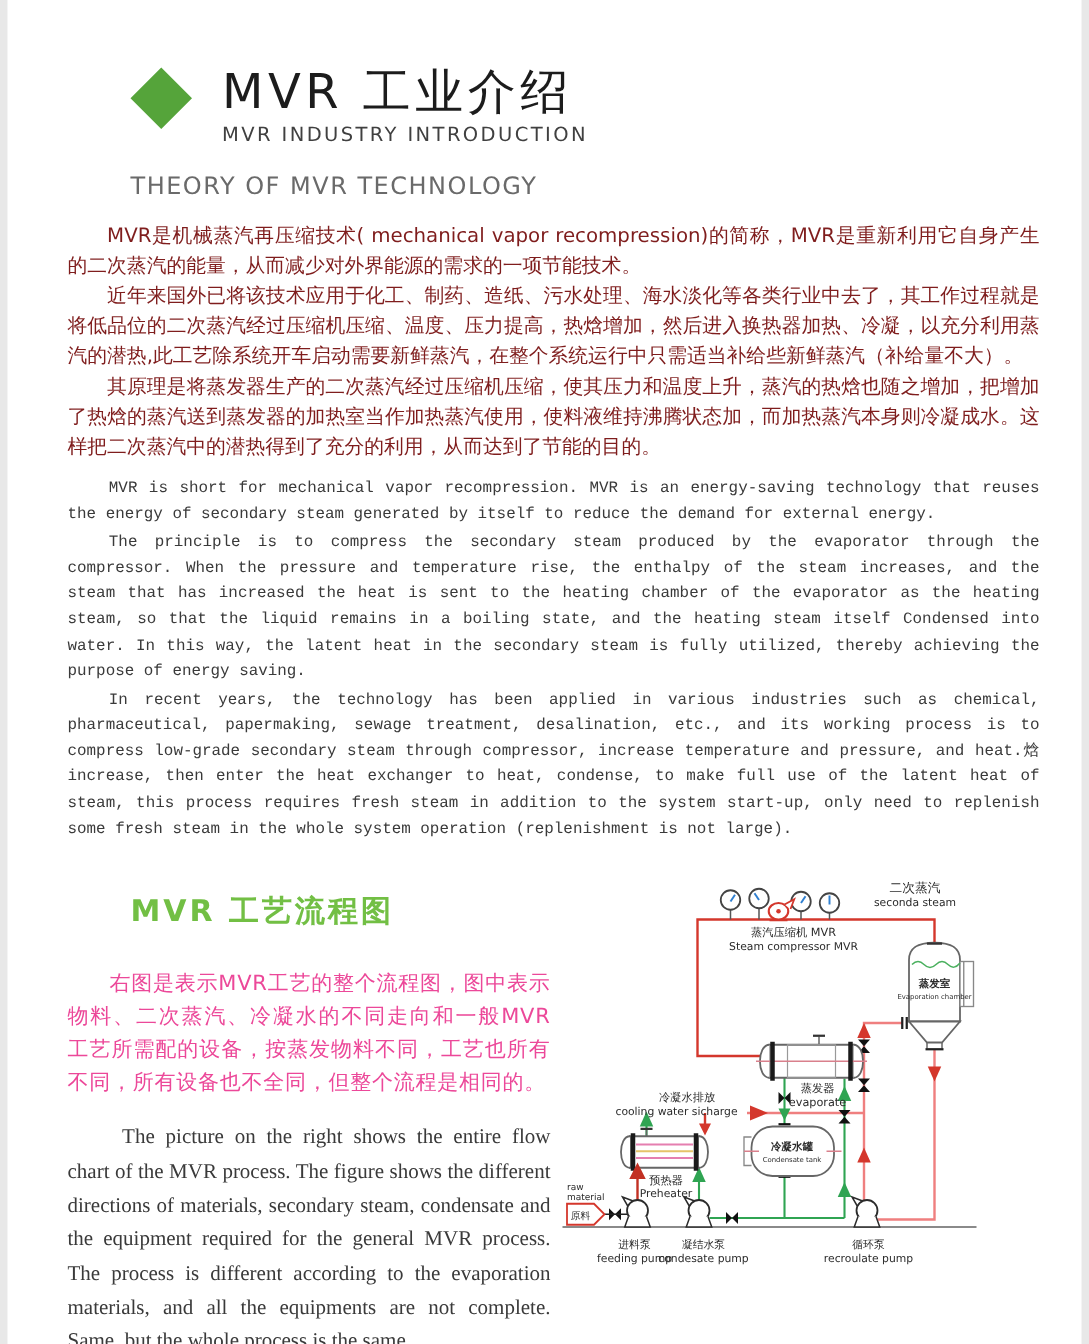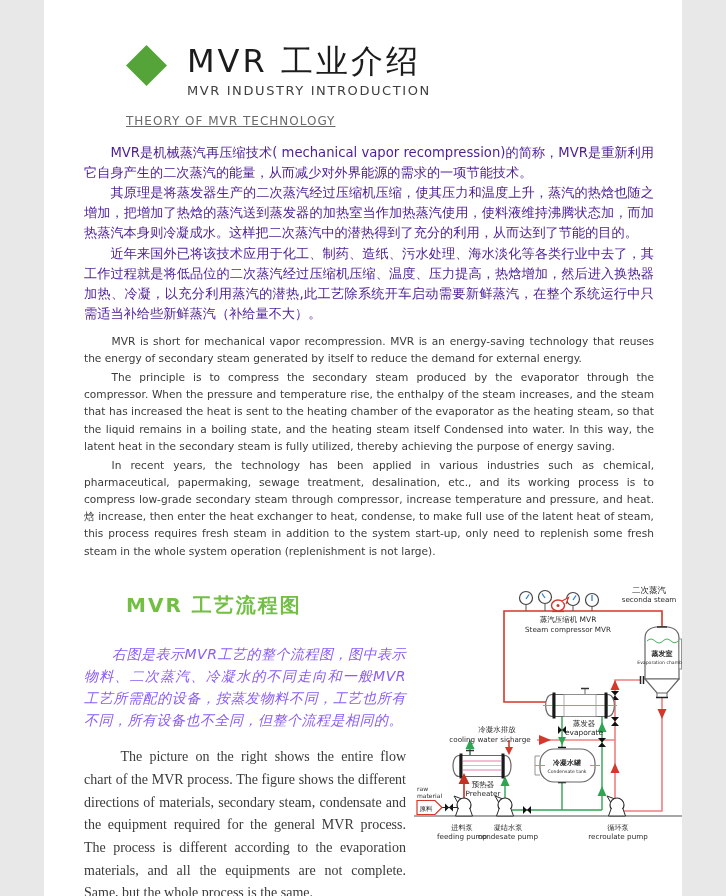--- a/index.html
+++ b/index.html
@@ -1,39 +1,39 @@
 <!DOCTYPE html>
 <html><head>
 <meta charset="utf-8">
 <style>
   html,body{margin:0;padding:0;background:#e8e8e8;}
   .page{
-    width:638px;height:896px;background:#ffffff;margin:0 auto;position:relative;
+    width:716px;height:896px;background:#ffffff;margin:0 auto;position:relative;
     font-family:"DejaVu Sans","Liberation Sans",sans-serif;color:#222;overflow:hidden;
     box-sizing:border-box;
   }
   
   .header{display:flex;align-items:flex-start;padding:44px 0 0 84px;}
   .diamond{width:29px;height:29px;background:#55a43a;transform:rotate(45deg);margin:7px 26px 0 4px;flex:0 0 auto;}
   .title-block h1{margin:0;font-size:32px;font-weight:400;letter-spacing:3px;color:#1c1c1c;line-height:1.1;}
   .title-block .sub{font-size:13px;color:#404040;letter-spacing:1.6px;margin-top:4px;}
   
   .section-head{margin:16px 0 0 82px;}
   .section-head h2{margin:0;font-size:20px;font-weight:bold;color:#72bf44;letter-spacing:2px;}
-  .section-head .sub2{font-size:12px;color:#6a6a6a;letter-spacing:1px;margin-top:2px;text-decoration:underline;}
-  
-  .zh-paragraphs{margin:15px 28px 0 40px;font-size:13.2px;line-height:1.52;text-align:justify;color:#4c1d95;}
+  .section-head .sub2{font-size:16px;color:#6a6a6a;letter-spacing:1px;margin-top:2px;}
+  
+  .zh-paragraphs{margin:15px 28px 0 40px;font-size:13.2px;line-height:1.52;text-align:justify;color:#7f1d1d;}
   .zh-paragraphs p{margin:0;text-indent:2em;}
   .en-paragraphs{margin:9px 28px 0 40px;font-size:10.6px;line-height:1.62;text-align:justify;color:#3a3a3a;}
-  .en-paragraphs p{margin:0 0 2px 0;text-indent:2.6em;}
+  .en-paragraphs p{margin:0 0 2px 0;text-indent:2.6em;font-family:Liberation Mono, monospace;}
   
   .flow2{display:flex;margin:16px 14px 0 40px;}
   .flow-left{width:322px;flex:0 0 auto;}
   .flow-left .section-head{margin-left:42px;}
-  .zh2{font-size:14px;line-height:1.58;text-align:justify;text-indent:2em;margin:24px 0 0 0;letter-spacing:0.5px;color:#8b5cf6;font-style:italic;}
+  .zh2{font-size:14px;line-height:1.58;text-align:justify;text-indent:2em;margin:24px 0 0 0;letter-spacing:0.5px;color:#ec4899;}
   .en2{font-size:14px;line-height:1.62;text-align:justify;text-indent:2.6em;margin:15px 0 0 0;color:#3a3a3a;font-family:Liberation Serif, serif;}
   .flow-right{flex:1;}
   .flow-right svg{display:block;margin:2px 0 0 6px;}
   svg text{font-family:"DejaVu Sans","Liberation Sans",sans-serif;fill:#2b2b2b;}
 </style>
 </head>
 <body>
 
 <div class="page">
 
@@ -44,22 +44,22 @@
       <div class="sub">MVR INDUSTRY INTRODUCTION</div>
     </div>
   </div>
 
   <div class="section-head">
     <div class="sub2">THEORY  OF MVR TECHNOLOGY</div>
   </div>
 
   <div class="zh-paragraphs">
     <p>MVR是机械蒸汽再压缩技术( mechanical vapor recompression)的简称，MVR是重新利用它自身产生的二次蒸汽的能量，从而减少对外界能源的需求的一项节能技术。</p>
+    <p>近年来国外已将该技术应用于化工、制药、造纸、污水处理、海水淡化等各类行业中去了，其工作过程就是将低品位的二次蒸汽经过压缩机压缩、温度、压力提高，热焓增加，然后进入换热器加热、冷凝，以充分利用蒸汽的潜热,此工艺除系统开车启动需要新鲜蒸汽，在整个系统运行中只需适当补给些新鲜蒸汽（补给量不大）。</p>
     <p>其原理是将蒸发器生产的二次蒸汽经过压缩机压缩，使其压力和温度上升，蒸汽的热焓也随之增加，把增加了热焓的蒸汽送到蒸发器的加热室当作加热蒸汽使用，使料液维持沸腾状态加，而加热蒸汽本身则冷凝成水。这样把二次蒸汽中的潜热得到了充分的利用，从而达到了节能的目的。</p>
-    <p>近年来国外已将该技术应用于化工、制药、造纸、污水处理、海水淡化等各类行业中去了，其工作过程就是将低品位的二次蒸汽经过压缩机压缩、温度、压力提高，热焓增加，然后进入换热器加热、冷凝，以充分利用蒸汽的潜热,此工艺除系统开车启动需要新鲜蒸汽，在整个系统运行中只需适当补给些新鲜蒸汽（补给量不大）。</p>
   </div>
 
   <div class="en-paragraphs">
     <p>MVR is short for mechanical vapor recompression. MVR is an energy-saving technology that reuses the energy of secondary steam generated by itself to reduce the demand for external energy.</p>
     <p>The principle is to compress the secondary steam produced by the evaporator through the compressor. When the pressure and temperature rise, the enthalpy of the steam increases, and the steam that has increased the heat is sent to the heating chamber of the evaporator as the heating steam, so that the liquid remains in a boiling state, and the heating steam itself Condensed into water. In this way, the latent heat in the secondary steam is fully utilized, thereby achieving the purpose of energy saving.</p>
     <p>In recent years, the technology has been applied in various industries such as chemical, pharmaceutical, papermaking, sewage treatment, desalination, etc., and its working process is to compress low-grade secondary steam through compressor, increase temperature and pressure, and heat.焓 increase, then enter the heat exchanger to heat, condense, to make full use of the latent heat of steam, this process requires fresh steam in addition to the system start-up, only need to replenish some fresh steam in the whole system operation (replenishment is not large).</p>
   </div>
 
   <div class="flow2">
     <div class="flow-left">

